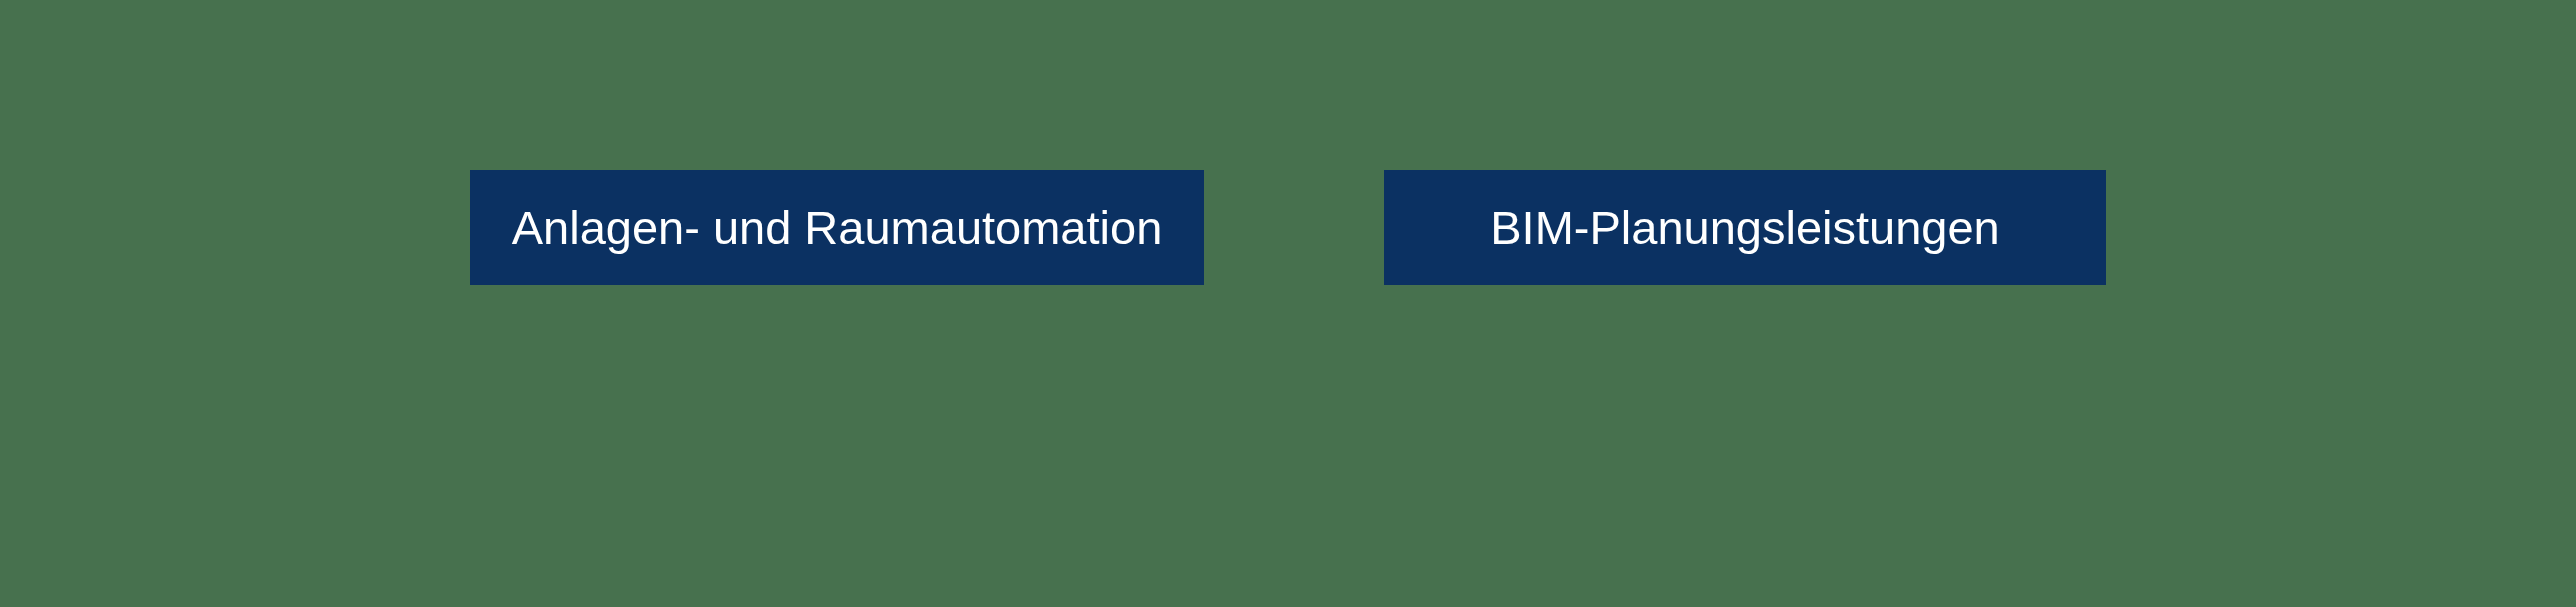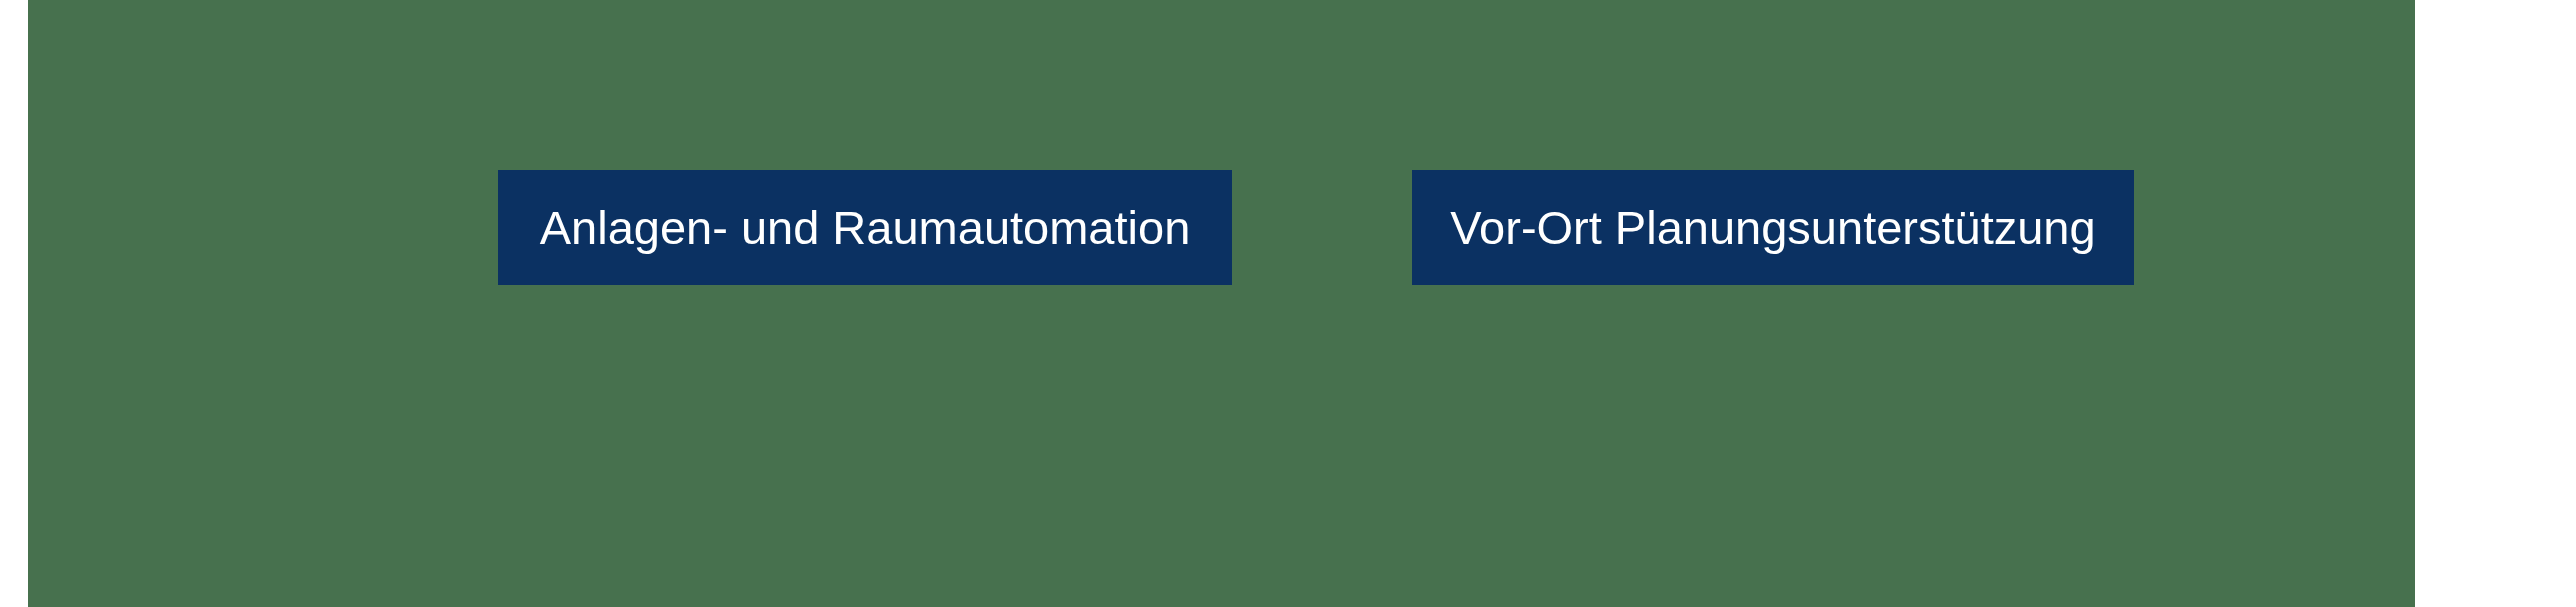--- a/index.html
+++ b/index.html
@@ -7,24 +7,23 @@
     padding: 0;
   }
   body {
     width: 2576px;
     height: 607px;
     overflow: hidden;
     font-family: "Liberation Sans", sans-serif;
   }
   .stage {
     position: relative;
-    width: 2387px;
+    width: 2576px;
     height: 607px;
     background: var(--page-bg, #47714E);
-    margin-left: 28px;
   }
   .button-grid {
     position: absolute;
     left: 470px;
     top: 170px;
     display: grid;
     grid-template-columns: 734px 722px;
     grid-template-rows: 115px 112px;
     column-gap: 180px;
     row-gap: 35px;
@@ -45,17 +44,17 @@
 </style>
 </head>
 <body>
 
 <div class="stage">
   <div class="button-grid">
     <div class="service-button">
       <span>Anlagen- und Raumautomation</span>
     </div>
     <div class="service-button">
-      <span>Vor-Ort Planungsunterstützung</span>
+      <span>BIM-Planungsleistungen</span>
     </div>
   </div>
 </div>
 
 
 </body></html>

